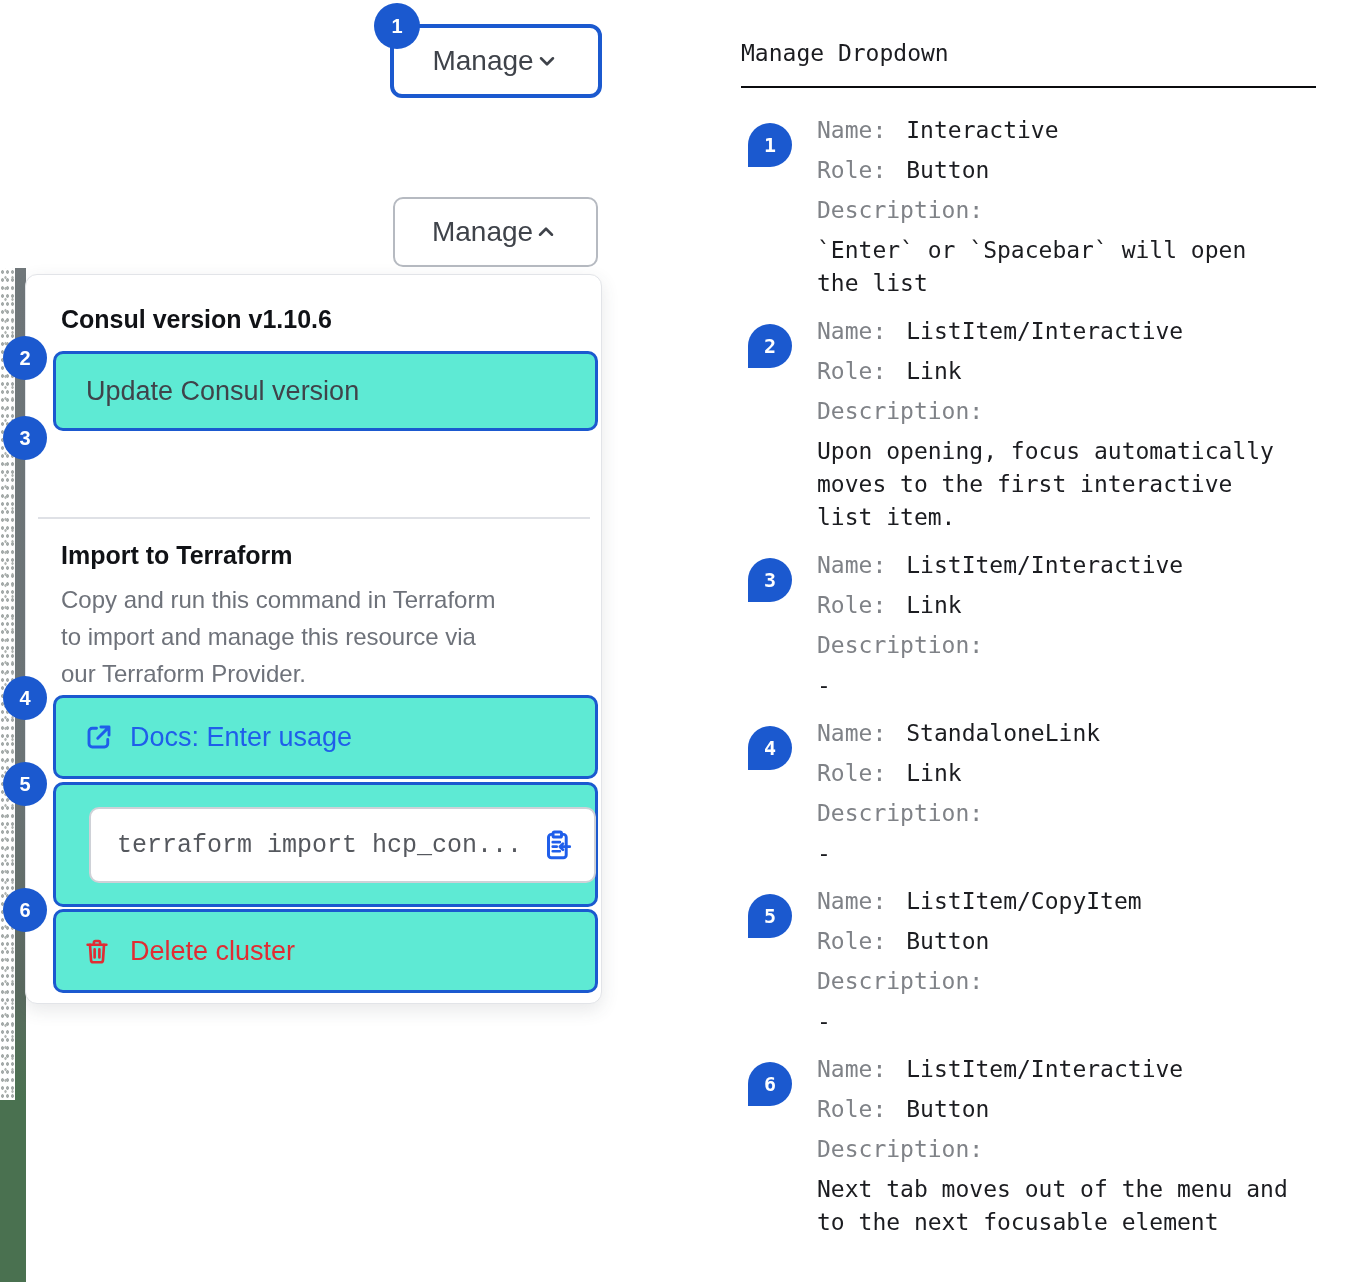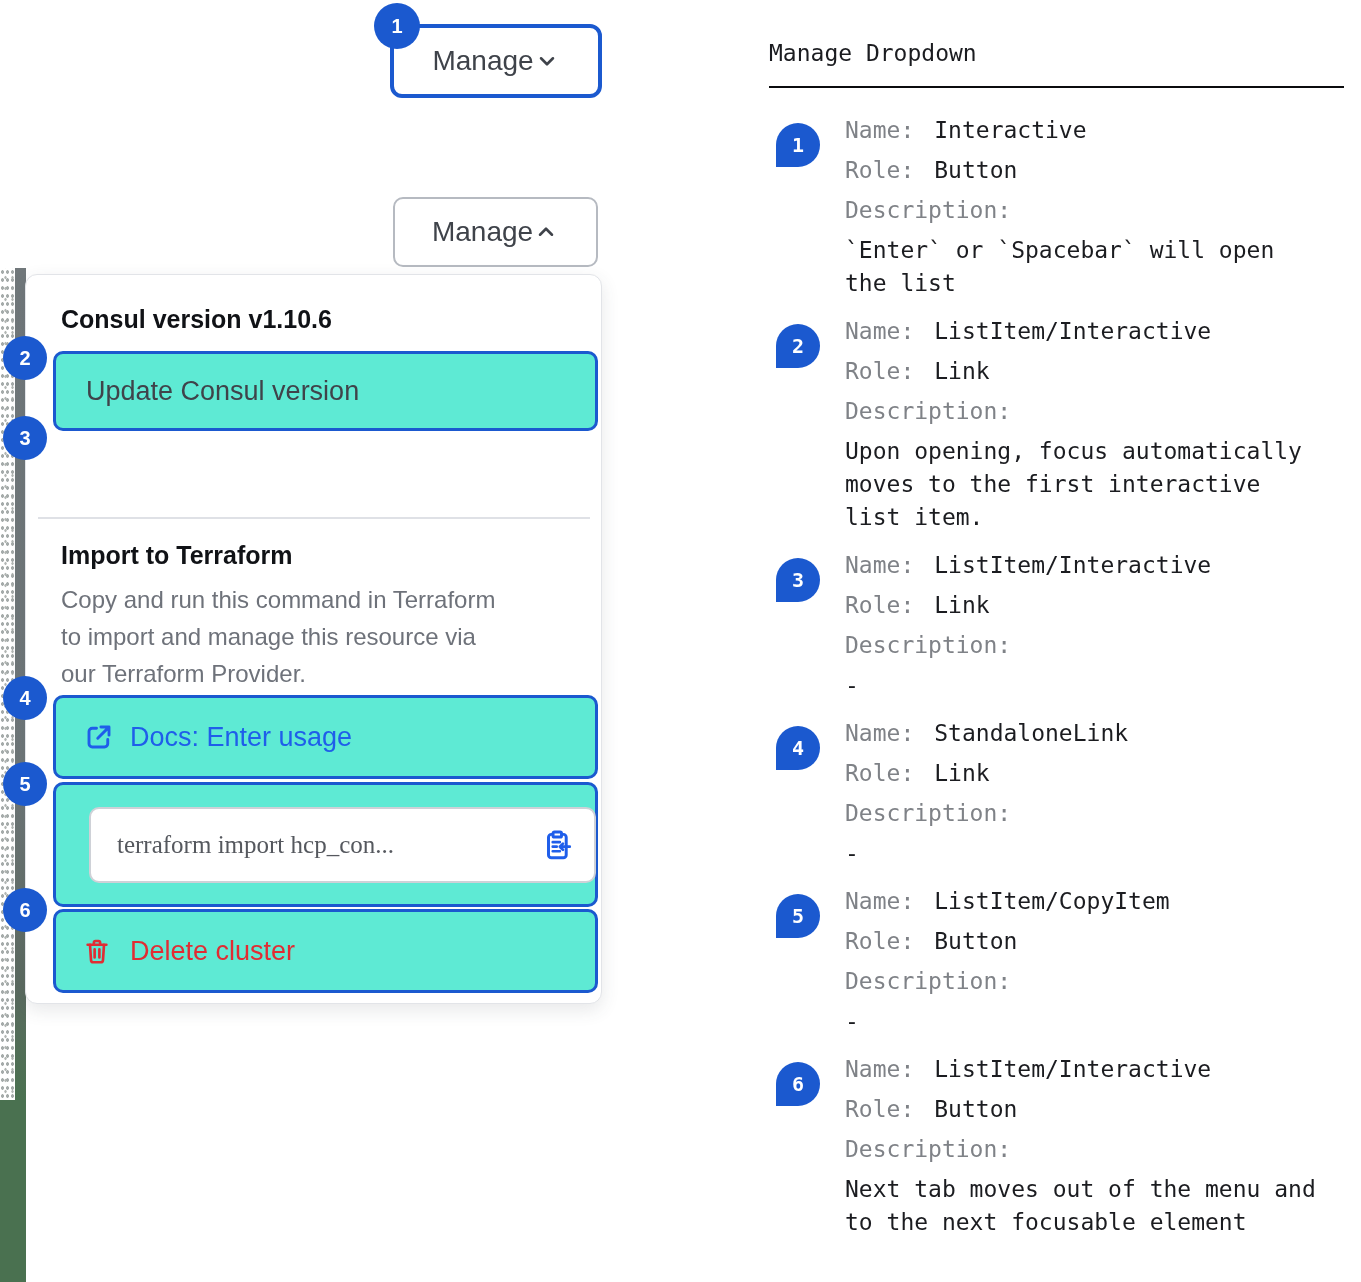--- a/index.html
+++ b/index.html
@@ -41,25 +41,25 @@
   .oi-6 { top:634px; height:84px; gap:18px; padding-left:26px; cursor:pointer; }
   .item-label { font-size:27px; color:#3f434a; padding-left:30px; }
   .divider { position:absolute; left:12px; top:242px; width:552px; height:2px; background:#dfe1e6; }
   .sec-title { position:absolute; left:35px; top:266px; font-size:25px; font-weight:700; color:#101216; }
   .sec-desc { position:absolute; left:35px; top:306px; width:520px; font-size:24px; line-height:37px;
     color:#6e727a; white-space:pre-line; }
   .docs-label { font-size:27px; font-weight:500; color:#1f5eea; }
   .code-box { position:absolute; left:33px; top:22px; width:507px; height:76px; background:#fff;
     border:2px solid #ced1d7; border-radius:10px; display:flex; align-items:center;
     padding:0 20px 0 26px; cursor:pointer; }
-  .code-text { flex:1; font-family:Liberation Serif, serif; font-size:25px; color:#55585e; }
+  .code-text { flex:1; font-family:Liberation Mono, monospace; font-size:25px; color:#55585e; }
   .delete-label { font-size:27px; font-weight:500; color:#e12c33; }
 
   
-  .spec { position:absolute; left:741px; top:40px; width:590px; font-family:"DejaVu Sans Mono", monospace;margin-left:28px; }
+  .spec { position:absolute; left:741px; top:40px; width:590px; font-family:"DejaVu Sans Mono", monospace; }
   .spec-title { font-size:23px; color:#1b1c20; margin-bottom:20px; }
   .spec hr { border:none; border-top:2px solid #0b0c0e; margin:0 0 26px 0; width:575px; }
   .entry { display:flex; margin-bottom:15px; }
   .entry-badge-col { width:76px; flex:none; padding-top:9px; }
   .entry-badge-col .badge-pin { margin-left:7px; }
   .entry-text { width:490px; font-size:23px; }
   .field { line-height:33px; margin-bottom:7px; }
   .field .lbl { color:#7f8287; margin-right:20px; }
   .field .val { color:#1b1c20; }
   .entry-desc { color:#1b1c20; line-height:33px; margin-top:4px; white-space:pre-line; max-width:478px; }

